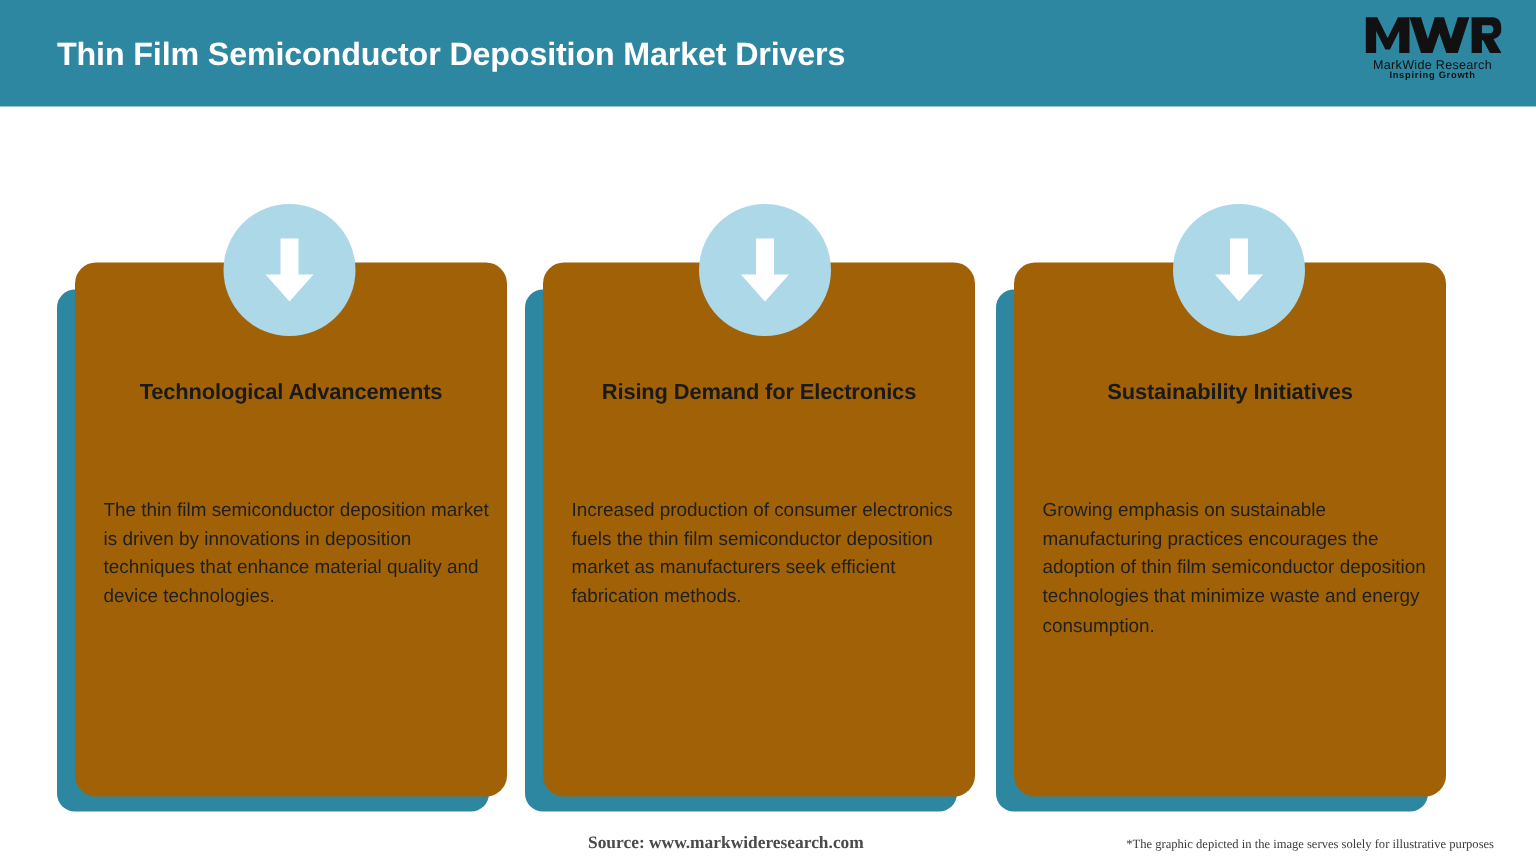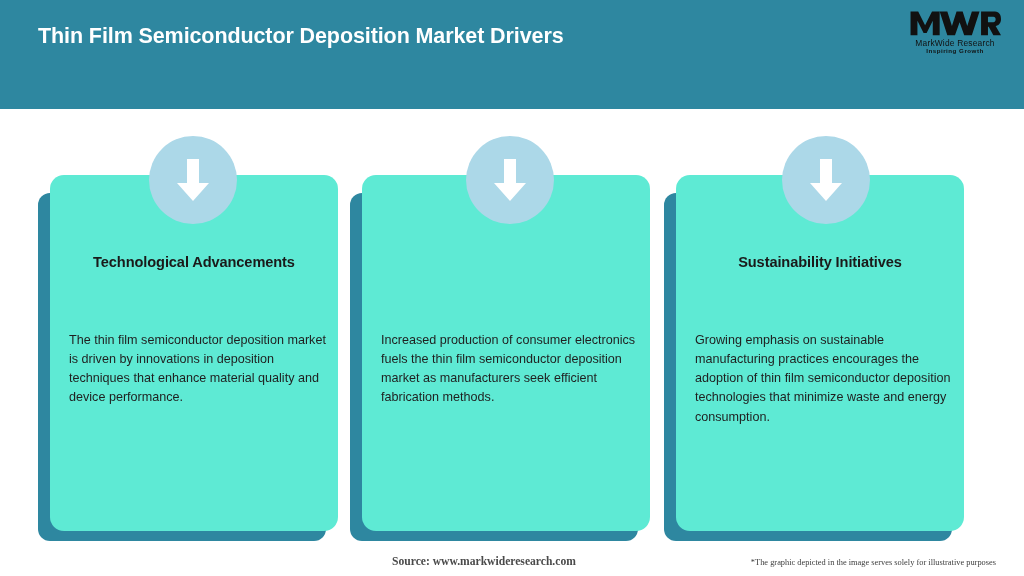--- a/index.html
+++ b/index.html
@@ -16,21 +16,21 @@
     background: #ffffff;
     position: relative;
   }
 
   
   .header-band {
     position: absolute;
     left: 0;
     top: 0;
     width: 1024px;
-    height: 109px;
+    height: 71px;
     background: #2E87A0;
   }
 
   .header-title {
     position: absolute;
     left: 38px;
     top: 24px;
     font-size: 21.5px;
     font-weight: bold;
     color: #ffffff;
@@ -102,21 +102,21 @@
     background: #2E87A0;
     border-radius: 12px;
   }
 
   .card-panel {
     position: absolute;
     left: 0;
     top: 0;
     width: 288px;
     height: 356px;
-    background: #5eead4;
+    background: #a16207;
     border-radius: 14px;
     overflow: hidden;
   }
 
   .card-title {
     position: absolute;
     left: 10px;
     right: 10px;
     top: 78px;
     text-align: center;
@@ -206,27 +206,28 @@
     <div class="logo-tagline">Inspiring Growth</div>
   </div>
 </div>
 
 <div class="cards">
 
   <div class="card-wrap c1">
     <div class="card-shadow"></div>
     <div class="card-panel">
       <div class="card-title">Technological Advancements</div>
-      <div class="card-body">The thin film semiconductor deposition market is driven by innovations in deposition techniques that enhance material quality and device performance.</div>
+      <div class="card-body">The thin film semiconductor deposition market is driven by innovations in deposition techniques that enhance material quality and device technologies.</div>
     </div>
   </div>
 
   <div class="card-wrap c2">
     <div class="card-shadow"></div>
     <div class="card-panel">
+      <div class="card-title">Rising Demand for Electronics</div>
       <div class="card-body">Increased production of consumer electronics fuels the thin film semiconductor deposition market as manufacturers seek efficient fabrication methods.</div>
     </div>
   </div>
 
   <div class="card-wrap c3">
     <div class="card-shadow"></div>
     <div class="card-panel">
       <div class="card-title">Sustainability Initiatives</div>
       <div class="card-body">Growing emphasis on sustainable manufacturing practices encourages the adoption of thin film semiconductor deposition technologies that minimize waste and energy consumption.</div>
     </div>

